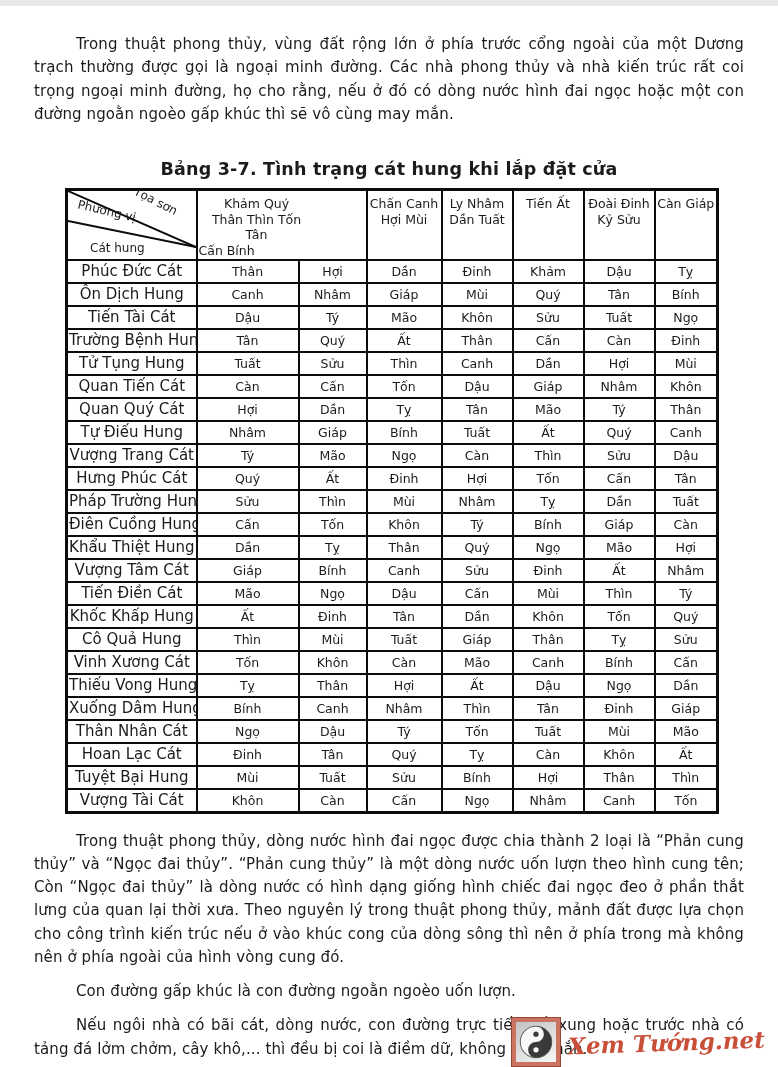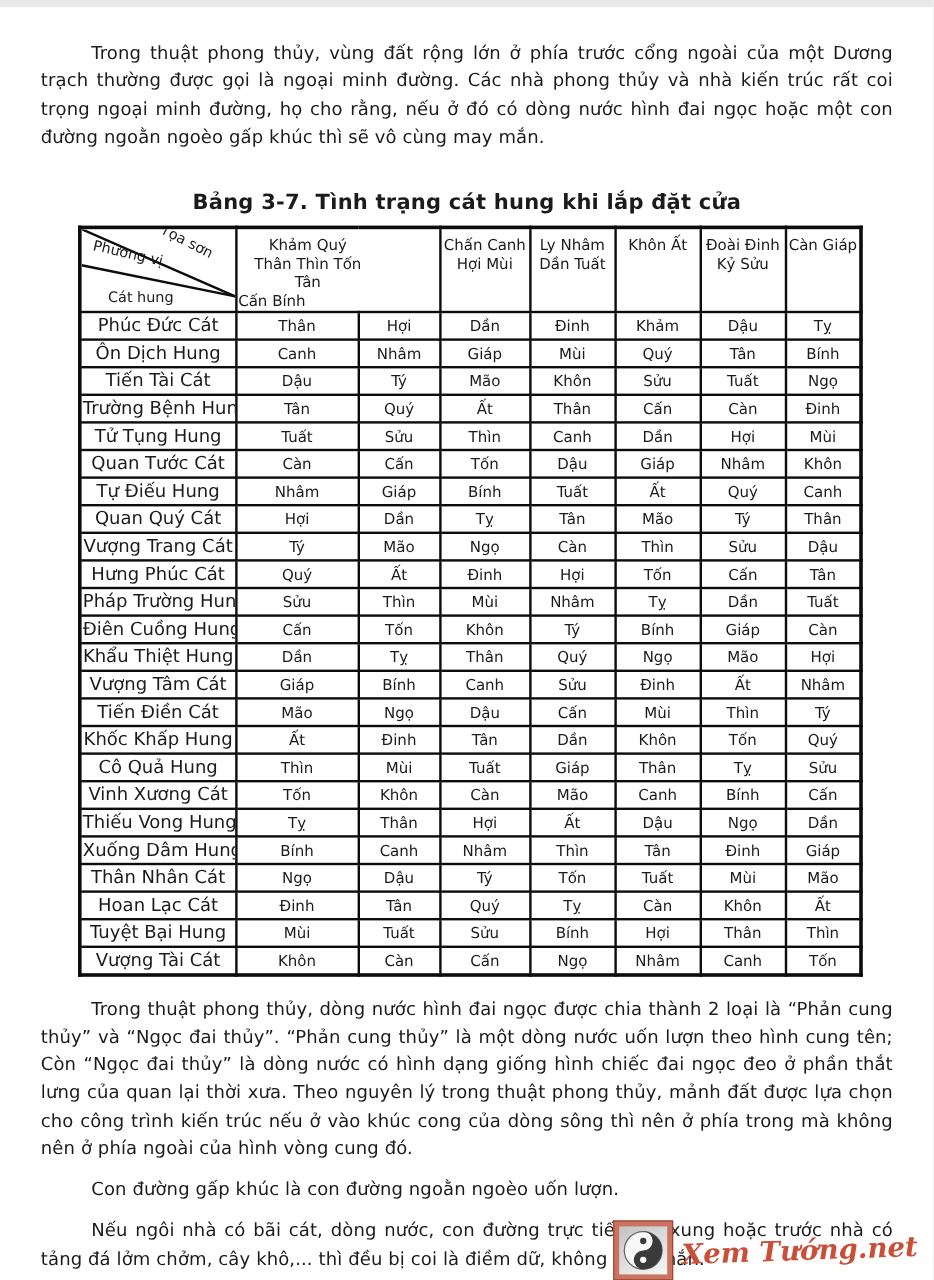--- a/index.html
+++ b/index.html
@@ -124,21 +124,21 @@
           <span class="corner-label c-cathung">Cát hung</span>
         </td>
         <td colspan="2">
           <div class="merged-head">
             <span class="mh-left">Khảm Quý Thân Thìn Tốn Tân</span>
             <span class="mh-right">Cấn Bính</span>
           </div>
         </td>
         <td>Chấn Canh Hợi Mùi</td>
         <td>Ly Nhâm Dần Tuất</td>
-        <td>Khôn Ất</td>
+        <td>Tiến Ất</td>
         <td>Đoài Đinh Kỷ Sửu</td>
         <td>Càn Giáp</td>
       </tr>
     </thead>
     <tbody>
         <tr>
           <td class="rowlabel">Phúc Đức Cát</td>
           <td>Thân</td>
           <td>Hợi</td>
           <td>Dần</td>
@@ -181,48 +181,48 @@
           <td class="rowlabel">Tử Tụng Hung</td>
           <td>Tuất</td>
           <td>Sửu</td>
           <td>Thìn</td>
           <td>Canh</td>
           <td>Dần</td>
           <td>Hợi</td>
           <td>Mùi</td>
         </tr>
         <tr>
-          <td class="rowlabel">Quan Tước Cát</td>
-          <td>Càn</td>
-          <td>Cấn</td>
-          <td>Tốn</td>
-          <td>Dậu</td>
-          <td>Giáp</td>
-          <td>Nhâm</td>
-          <td>Khôn</td>
+          <td class="rowlabel">Quan Tiến Cát</td>
+          <td>Càn</td>
+          <td>Cấn</td>
+          <td>Tốn</td>
+          <td>Dậu</td>
+          <td>Giáp</td>
+          <td>Nhâm</td>
+          <td>Khôn</td>
+        </tr>
+        <tr>
+          <td class="rowlabel">Quan Quý Cát</td>
+          <td>Hợi</td>
+          <td>Dần</td>
+          <td>Tỵ</td>
+          <td>Tân</td>
+          <td>Mão</td>
+          <td>Tý</td>
+          <td>Thân</td>
         </tr>
         <tr>
           <td class="rowlabel">Tự Điếu Hung</td>
           <td>Nhâm</td>
           <td>Giáp</td>
           <td>Bính</td>
           <td>Tuất</td>
           <td>Ất</td>
           <td>Quý</td>
           <td>Canh</td>
-        </tr>
-        <tr>
-          <td class="rowlabel">Quan Quý Cát</td>
-          <td>Hợi</td>
-          <td>Dần</td>
-          <td>Tỵ</td>
-          <td>Tân</td>
-          <td>Mão</td>
-          <td>Tý</td>
-          <td>Thân</td>
         </tr>
         <tr>
           <td class="rowlabel">Vượng Trang Cát</td>
           <td>Tý</td>
           <td>Mão</td>
           <td>Ngọ</td>
           <td>Càn</td>
           <td>Thìn</td>
           <td>Sửu</td>
           <td>Dậu</td>

